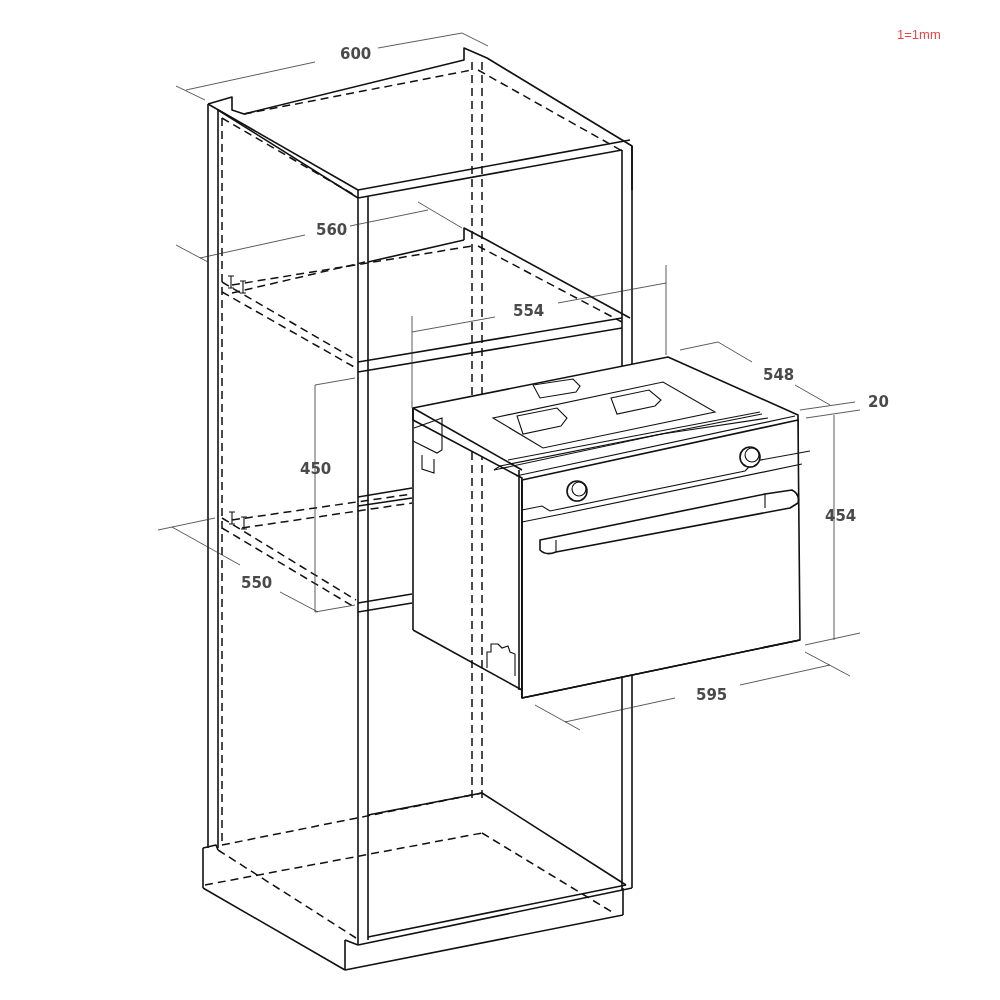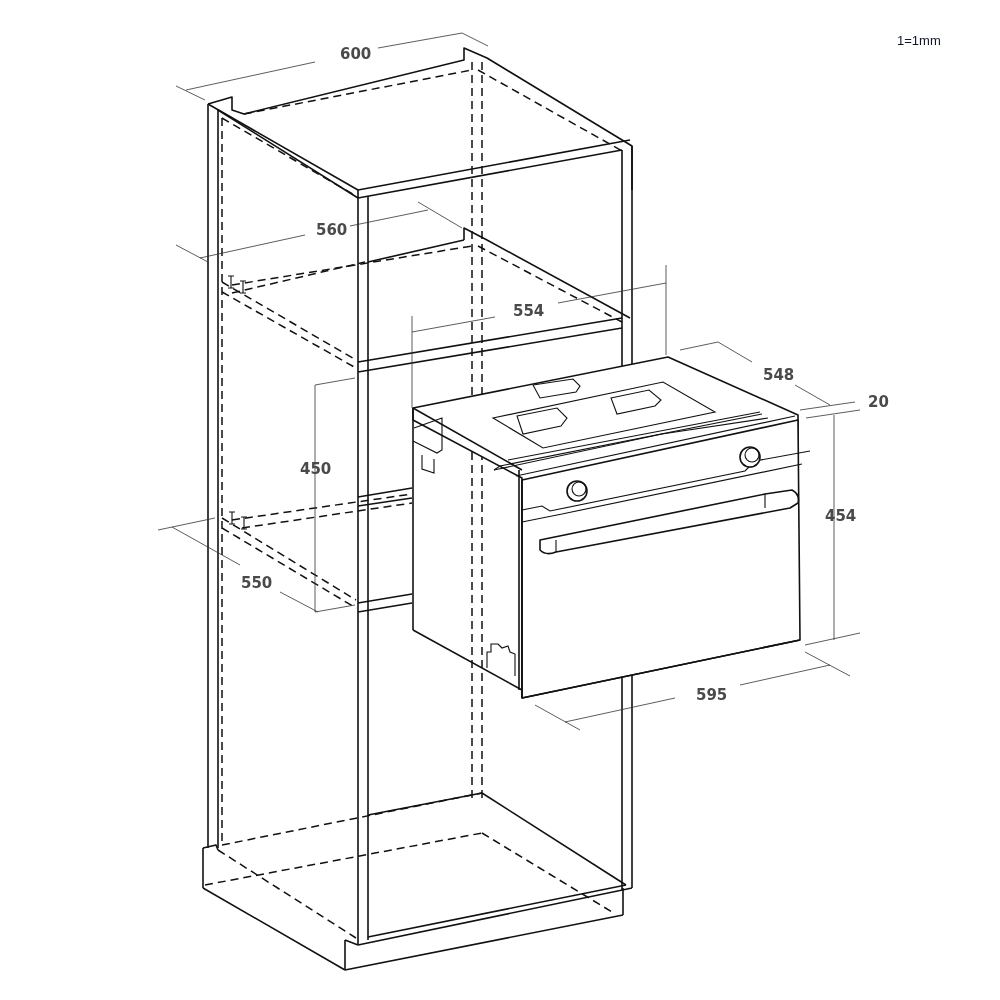--- a/index.html
+++ b/index.html
@@ -3,21 +3,21 @@
 <meta charset="utf-8">
 <style>
   html, body { margin: 0; padding: 0; background: #ffffff; }
   body { width: 1000px; height: 1000px; position: relative; overflow: hidden; font-family: "DejaVu Sans", sans-serif; }
   svg { position: absolute; left: 0; top: 0; }
   .s { stroke: #111; stroke-width: 1.6; fill: none; stroke-linejoin: round; }
   .t { stroke: #111; stroke-width: 1.1; fill: none; }
   .d { stroke: #111; stroke-width: 1.5; fill: none; stroke-dasharray: 8 5; }
   .dim { stroke: #333; stroke-width: 0.8; fill: none; }
   .lbl { font-family: "DejaVu Sans", sans-serif; font-size: 15px; font-weight: bold; fill: #4a4a4a; }
-  .scale { position: absolute; left: 897px; top: 33px; font-family: "Liberation Sans", sans-serif; font-size: 13px; color: #0f172a; }
+  .scale { position: absolute; left: 897px; top: 27px; font-family: "Liberation Sans", sans-serif; font-size: 13px; color: #ef4444; }
   .fill-w { fill: #fff; }
 </style>
 </head>
 <body>
 
 <div class="scale">1=1mm</div>
 
 <svg width="1000" height="1000" viewBox="0 0 1000 1000">
 
   <g>

